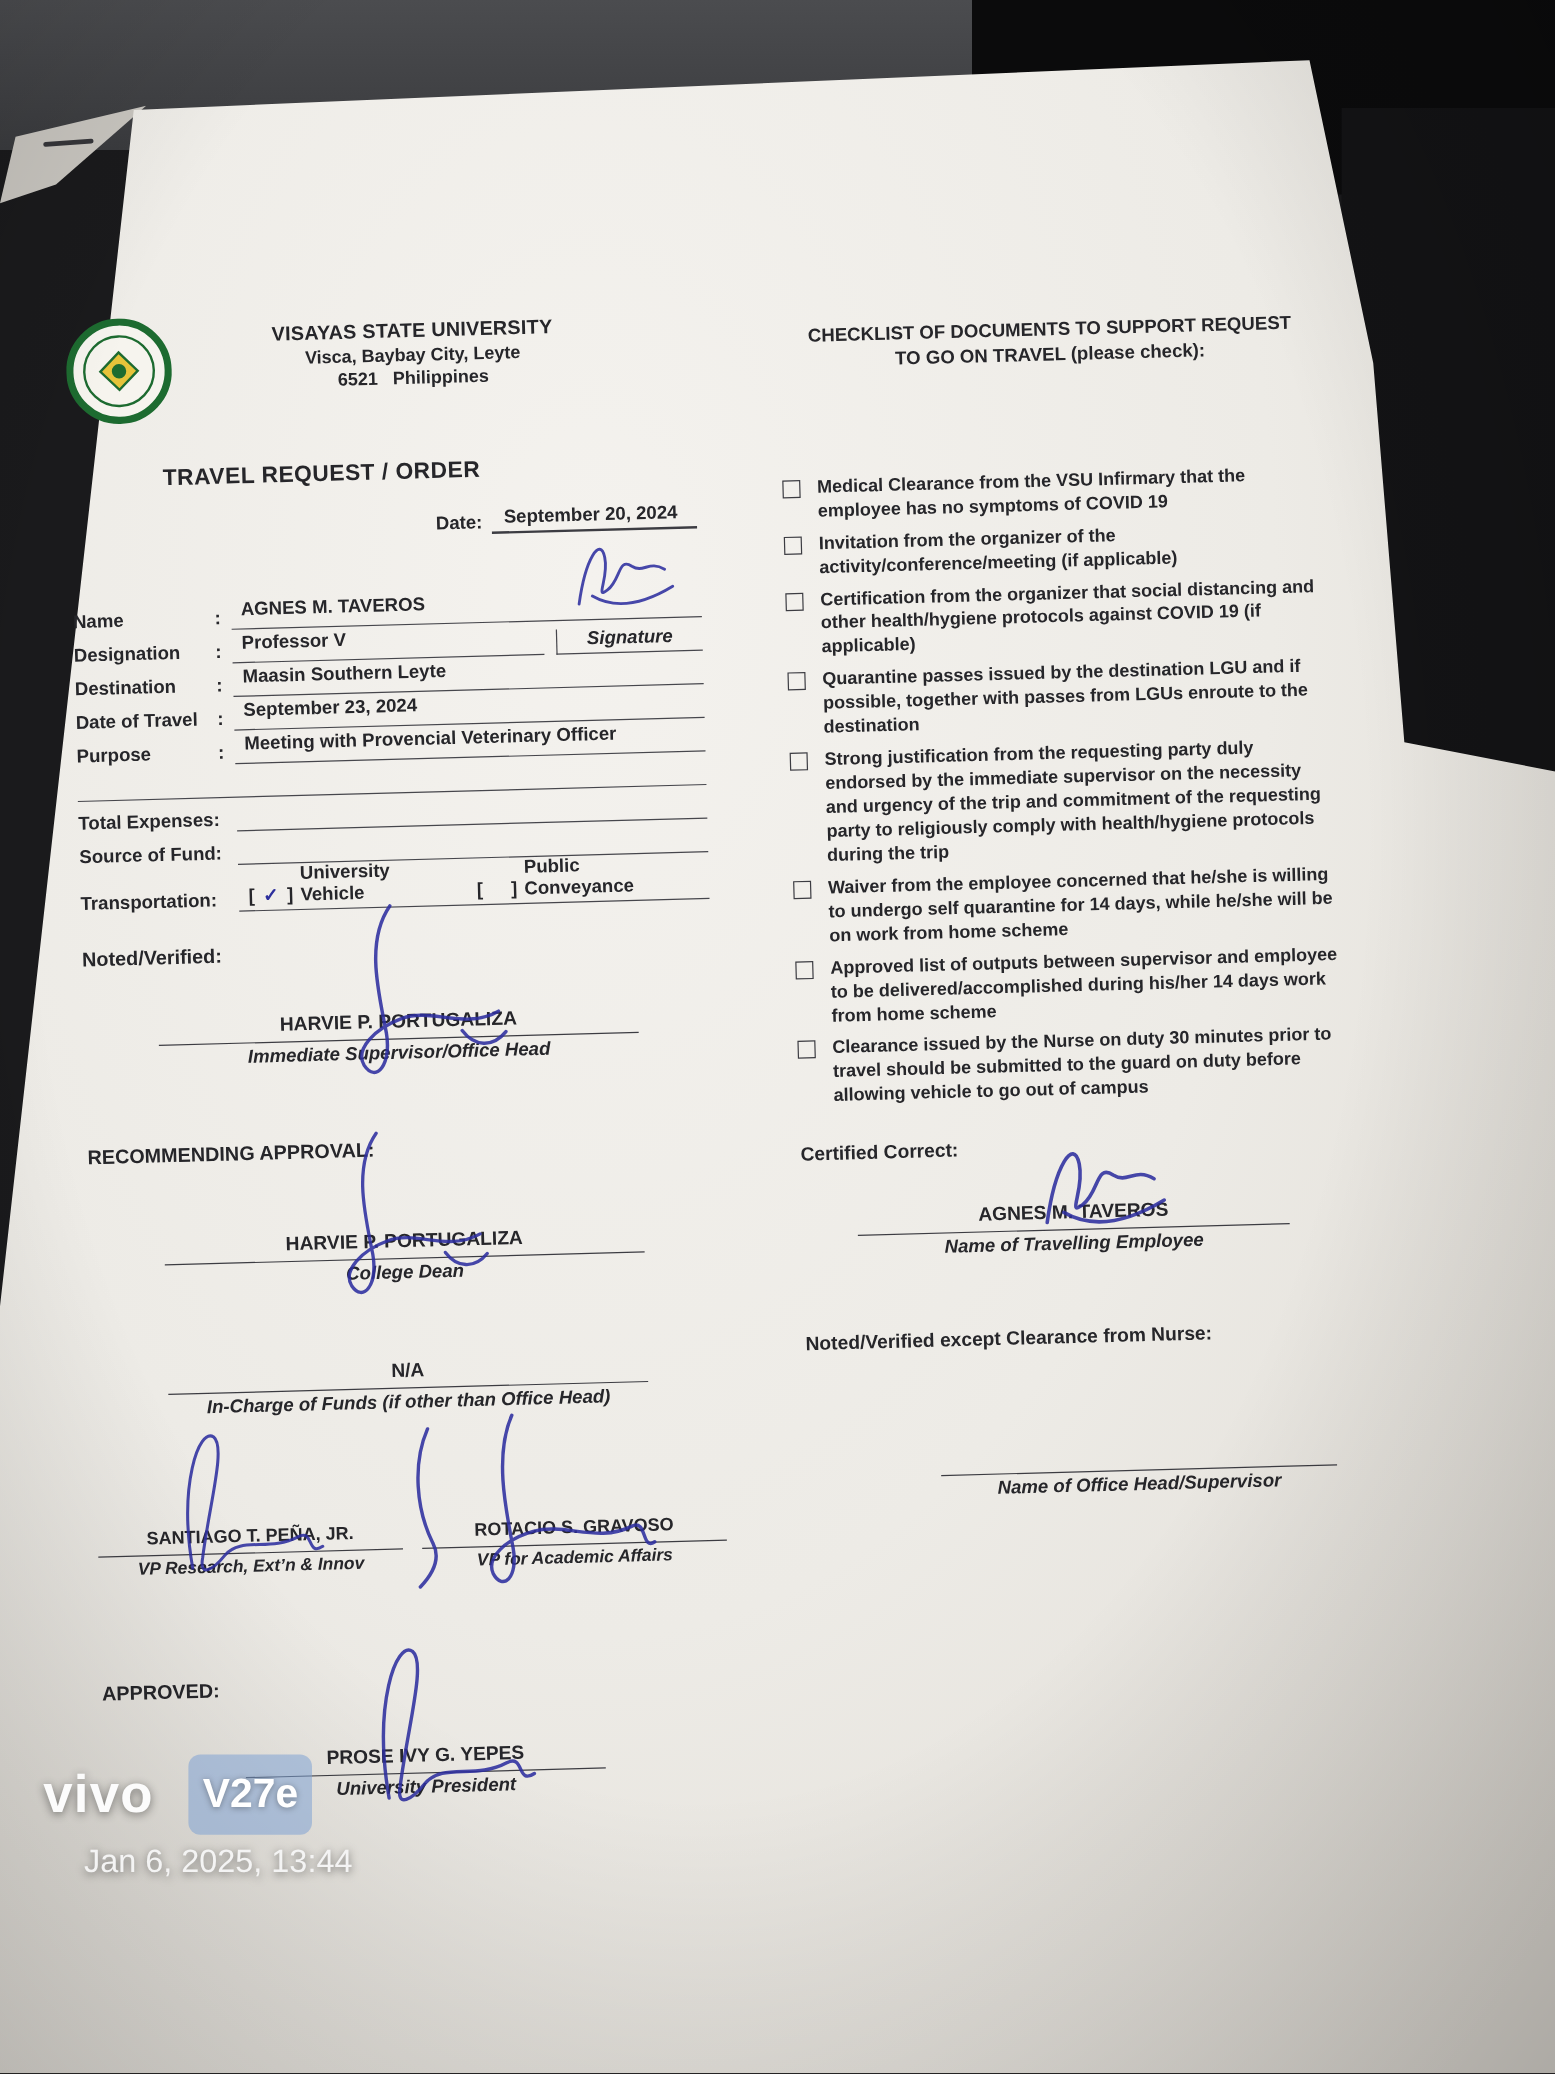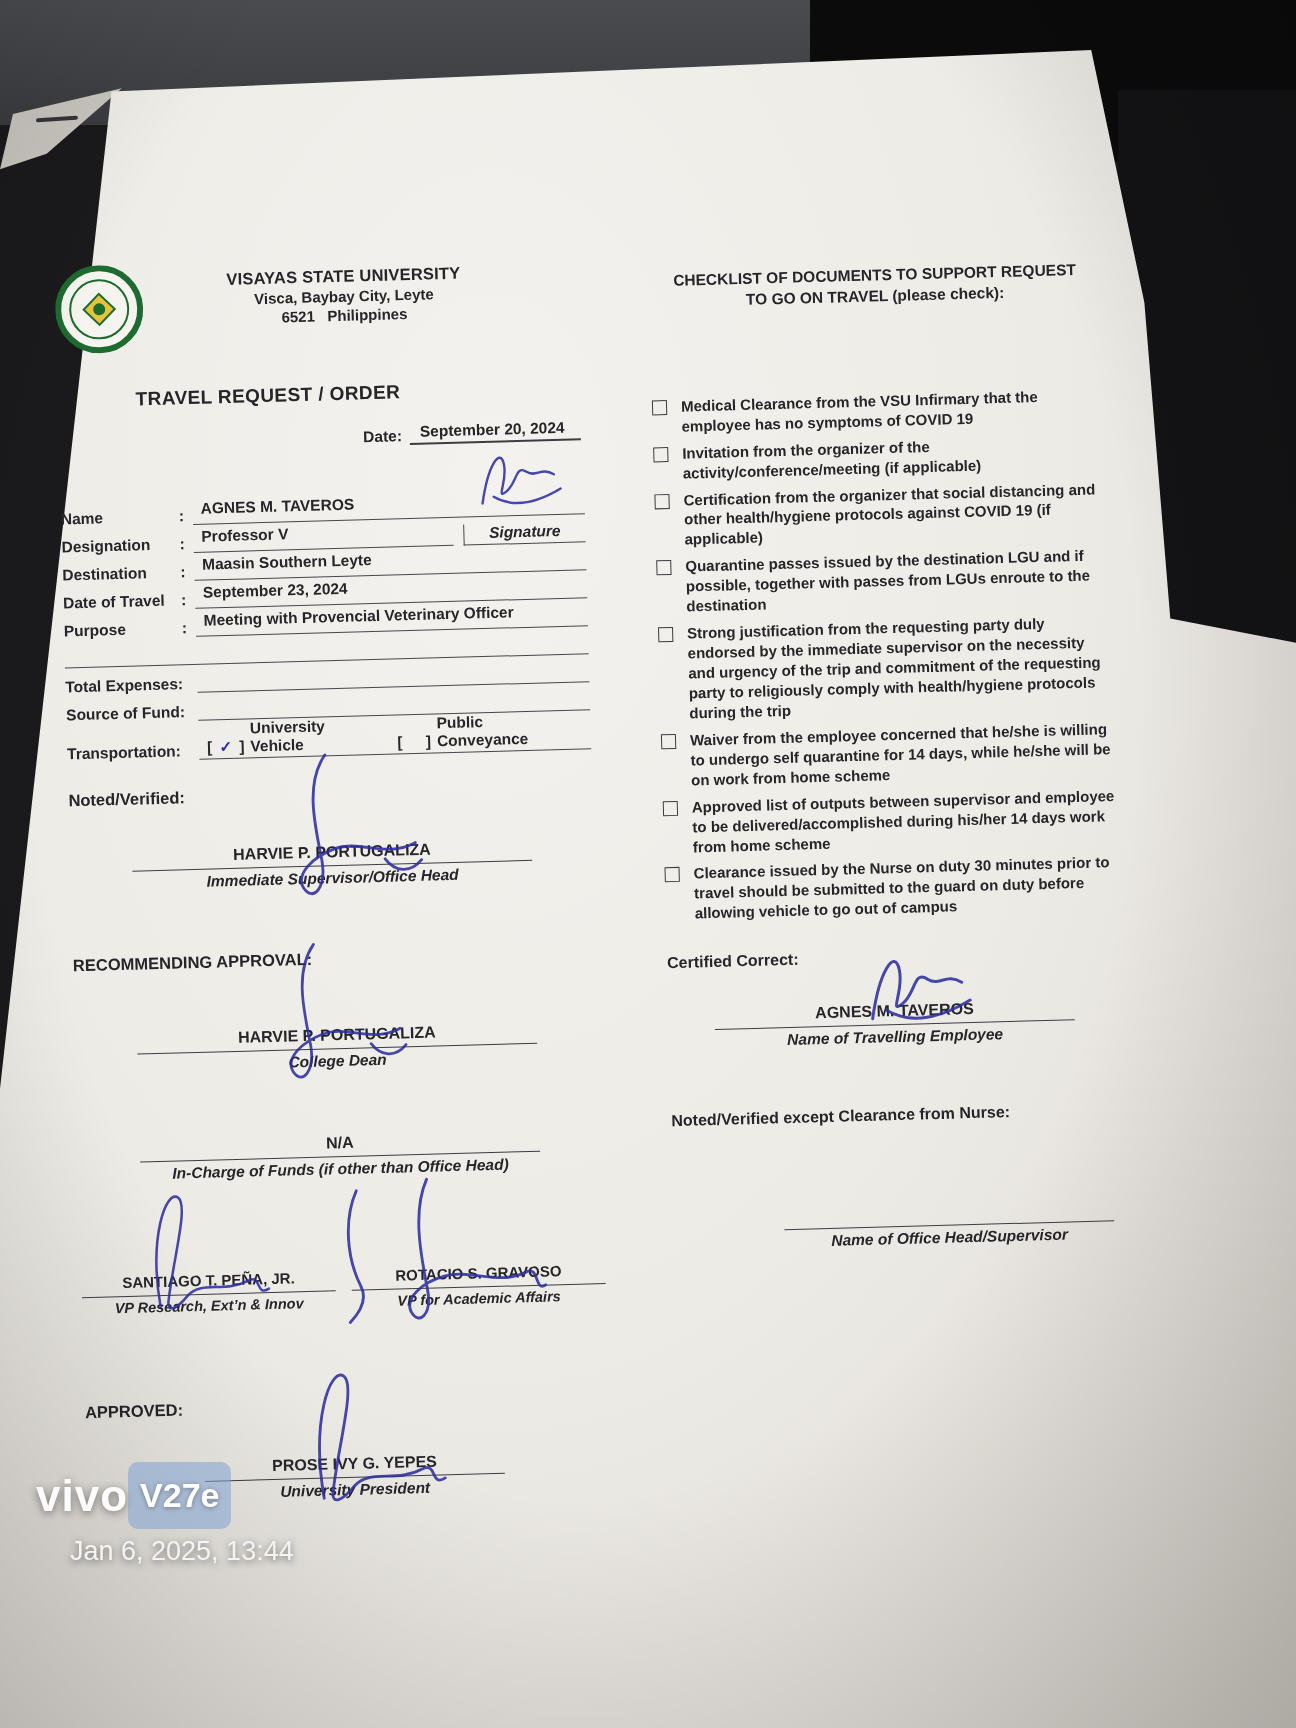--- a/index.html
+++ b/index.html
@@ -78,21 +78,21 @@
   
   .chk-heading{font-weight:700;text-align:center;font-size:15.5px;line-height:1.38;padding:0 14px;}
   .chk-list{margin-top:84px;display:flex;flex-direction:column;gap:7px;}
   .chk-item{display:flex;gap:14px;font-size:15px;font-weight:700;line-height:1.33;}
   .chk-box{width:13px;height:13px;border:1.8px solid #3c3c42;margin-top:3px;flex:none;background:transparent;}
   .cert-label{font-weight:700;font-size:16px;margin-top:30px;}
   .sb-employee{margin-top:36px;width:360px;}
   .noted-except{font-weight:700;font-size:16px;margin-top:60px;}
   .sb-officehead{margin-top:80px;width:330px;margin-left:auto;margin-right:12px;}
   
-  .watermark{position:absolute;left:36px;top:1462px;z-index:10;display:flex;align-items:center;gap:0;}
+  .watermark{position:absolute;left:36px;top:1462px;z-index:10;display:flex;align-items:center;gap:29px;}
   .wm-brand{color:#fcfcfc;font-size:44px;font-weight:700;letter-spacing:1px;
     text-shadow:0 2px 8px rgba(0,0,0,.45);}
   .wm-model{color:#ffffff;font-size:34px;font-weight:700;background:rgba(128,162,212,.55);
     border-radius:10px;padding:14px 12px;text-shadow:0 1px 5px rgba(0,0,0,.35);}
   .timestamp{position:absolute;left:38px;top:1536px;z-index:10;color:#f4f4f4;
     font-size:27px;font-weight:400;text-shadow:0 2px 7px rgba(0,0,0,.5);margin-left:32px;}
 </style>
 </head>
 <body>
 

